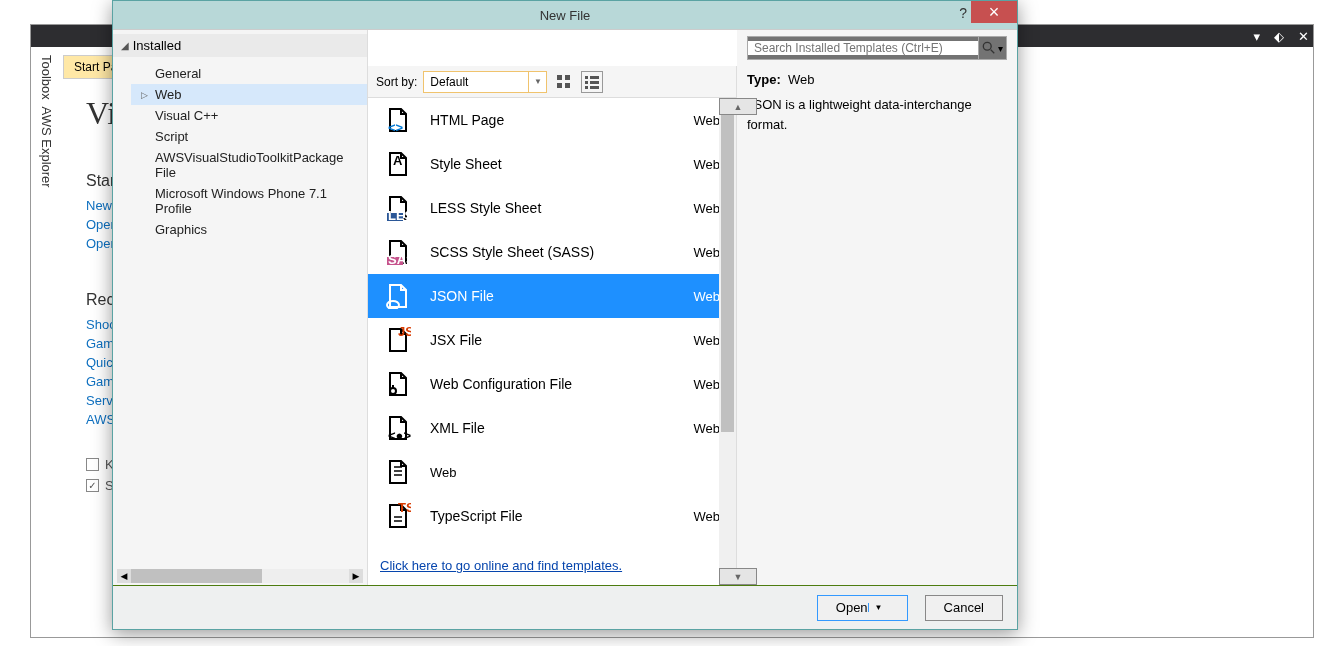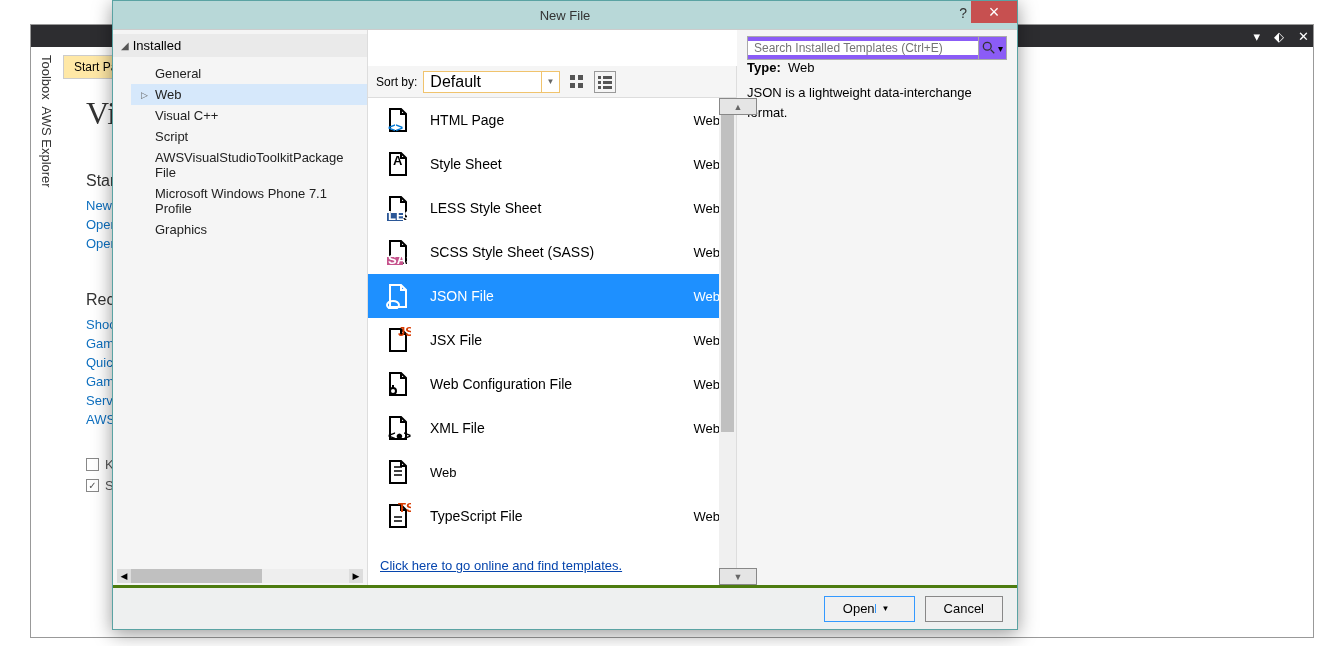--- a/index.html
+++ b/index.html
@@ -38,21 +38,21 @@
 .tree-hscroll { margin-top: auto; height: 18px; display: flex; align-items: center; padding: 0 4px; }
 .tree-hscroll .sbtn { width: 14px; height: 14px; background: #ddd; font-size: 9px; display: flex; align-items: center; justify-content: center; cursor: pointer; }
 .tree-hscroll .track { flex: 1; height: 14px; background: #eee; position: relative; }
 .tree-hscroll .thumb { position: absolute; left: 0; width: 60%; height: 100%; background: #c0c0c0; }
 
 
 .midpanel { flex: 1; display: flex; flex-direction: column; border-right: 1px solid #ddd; position: relative; margin-top: 36px; }
 .midheader { height: 32px; background: #f5f5f5; border-bottom: 1px solid #ddd; display: flex; align-items: center; padding: 0 8px; gap: 6px; }
 .midheader label { font-size: 12px; }
 .sortby { display: flex; align-items: center; border: 1px solid #f0c36d; background: #fff; height: 22px; }
-.sortby span { padding: 2px 60px 2px 6px; font-size: 16px; }
+.sortby span { padding: 2px 60px 2px 6px; font-size: 12px; }
 .sortby .drop { width: 18px; height: 100%; border-left: 1px solid #f0c36d; display: flex; align-items: center; justify-content: center; font-size: 8px; color: #666; }
 .vbtn { width: 22px; height: 22px; display: flex; align-items: center; justify-content: center; cursor: pointer; }
 .vbtn svg { width: 16px; height: 16px; }
 .midheader .spacer { flex: 1; }
 
 .template-list { flex: 1; overflow-y: hidden; position: relative; }
 .template-item { display: flex; align-items: center; height: 44px; padding: 0 16px; cursor: pointer; }
 .template-item.selected { background: #1e90ff; color: #fff; }
 .tmpl-icon { width: 28px; height: 28px; display: flex; align-items: center; justify-content: center; margin-right: 18px; }
 .tmpl-icon svg { width: 26px; height: 26px; }
@@ -63,29 +63,29 @@
 .midscroll .btn { height: 17px; background: #e5e5e5; display: flex; align-items: center; justify-content: center; font-size: 9px; color: #666; }
 .midscroll .track { position: absolute; top: 17px; bottom: 17px; left: 0; right: 0; }
 .midscroll .thumb { position: absolute; top: 0; height: 70%; left: 2px; right: 2px; background: #c0c0c0; }
 .midscroll .btn.down { position: absolute; bottom: 0; width: 100%; }
 
 .midfooter { text-align: left; padding: 12px; font-size: 13px; }
 .midfooter a { color: #0645ad; text-decoration: underline; cursor: pointer; }
 
 
 .rightpanel { width: 280px; background: #f5f5f5; display: flex; flex-direction: column; padding: 6px 10px; }
-.searchwrap { display: flex; border: 1px solid #aaa; background: #8b5cf6; height: 24px; align-items: center; }
+.searchwrap { display: flex; border: 1px solid #aaa; background: #737373; height: 24px; align-items: center; margin-bottom: 12px; }
 .searchwrap input { flex: 1; border: none; outline: none; font-size: 12px; padding: 0 6px; color: #666; }
 .searchwrap .sicon { width: 28px; height: 100%; border-left: 1px solid #aaa; display: flex; align-items: center; justify-content: center; }
 .infotype { font-size: 13px; margin-bottom: 8px; }
 .infotype b { font-weight: 600; }
 .infodesc { font-size: 13px; line-height: 1.5; }
 
 
-.dlg-bottom { height: 44px; background: #eef0f0; border-top: 3px solid #4d7c0f; display: flex; align-items: center; justify-content: flex-end; padding: 0 14px; gap: 10px; }
+.dlg-bottom { height: 44px; background: #eef0f0; border-top: 1px solid #4d7c0f; display: flex; align-items: center; justify-content: flex-end; padding: 0 14px; gap: 17px; }
 .btn { height: 26px; padding: 0 18px; background: #f0f0f0; border: 1px solid #888; font-size: 13px; cursor: pointer; display: flex; align-items: center; }
 .btn.primary { border: 1px solid #3399ff; }
 .btn-split { display: flex; }
 .btn-split .caret { border-left: 1px solid #888; padding: 0 6px; display: flex; align-items: center; font-size: 8px; }
 .btn.primary .caret { border-left-color: #3399ff; }
 </style>
 </head>
 <body>
 
 <div class="bg-window">

